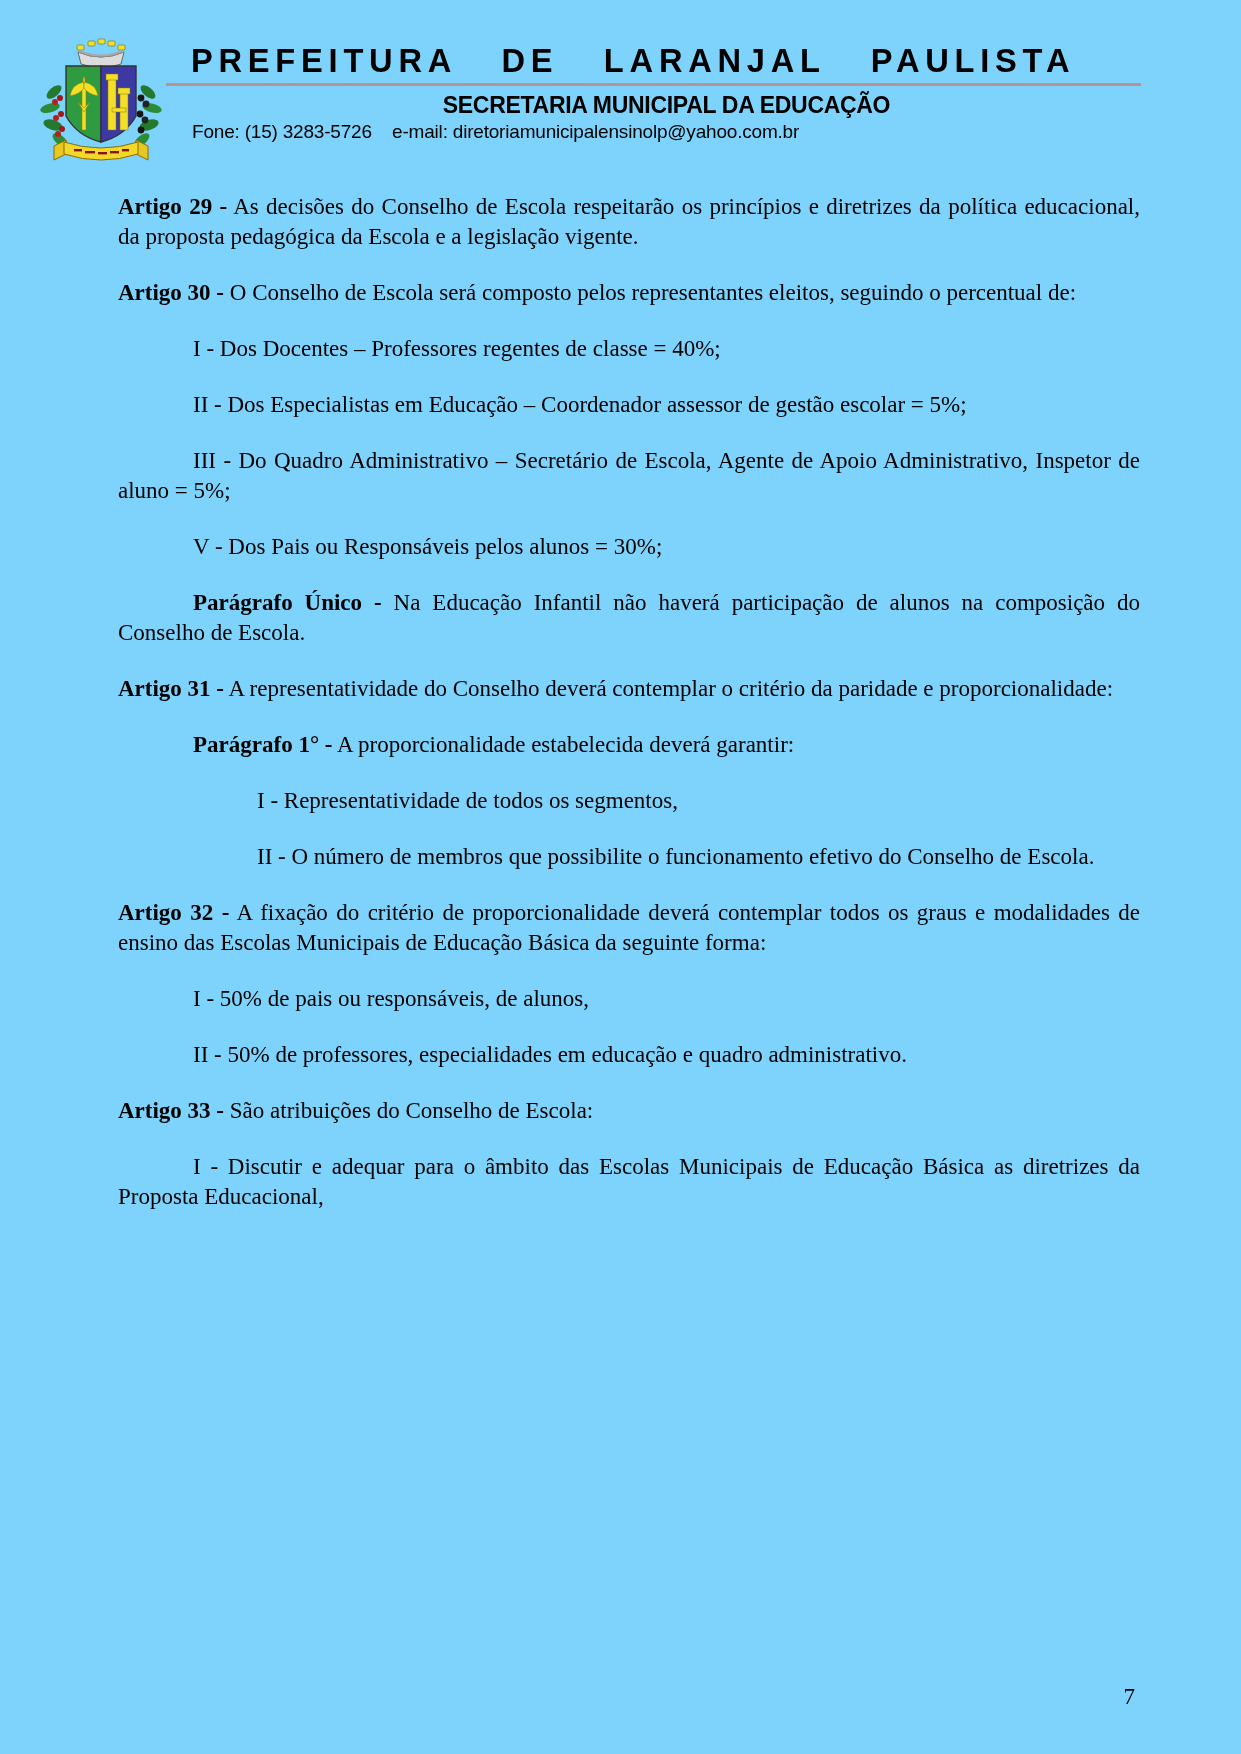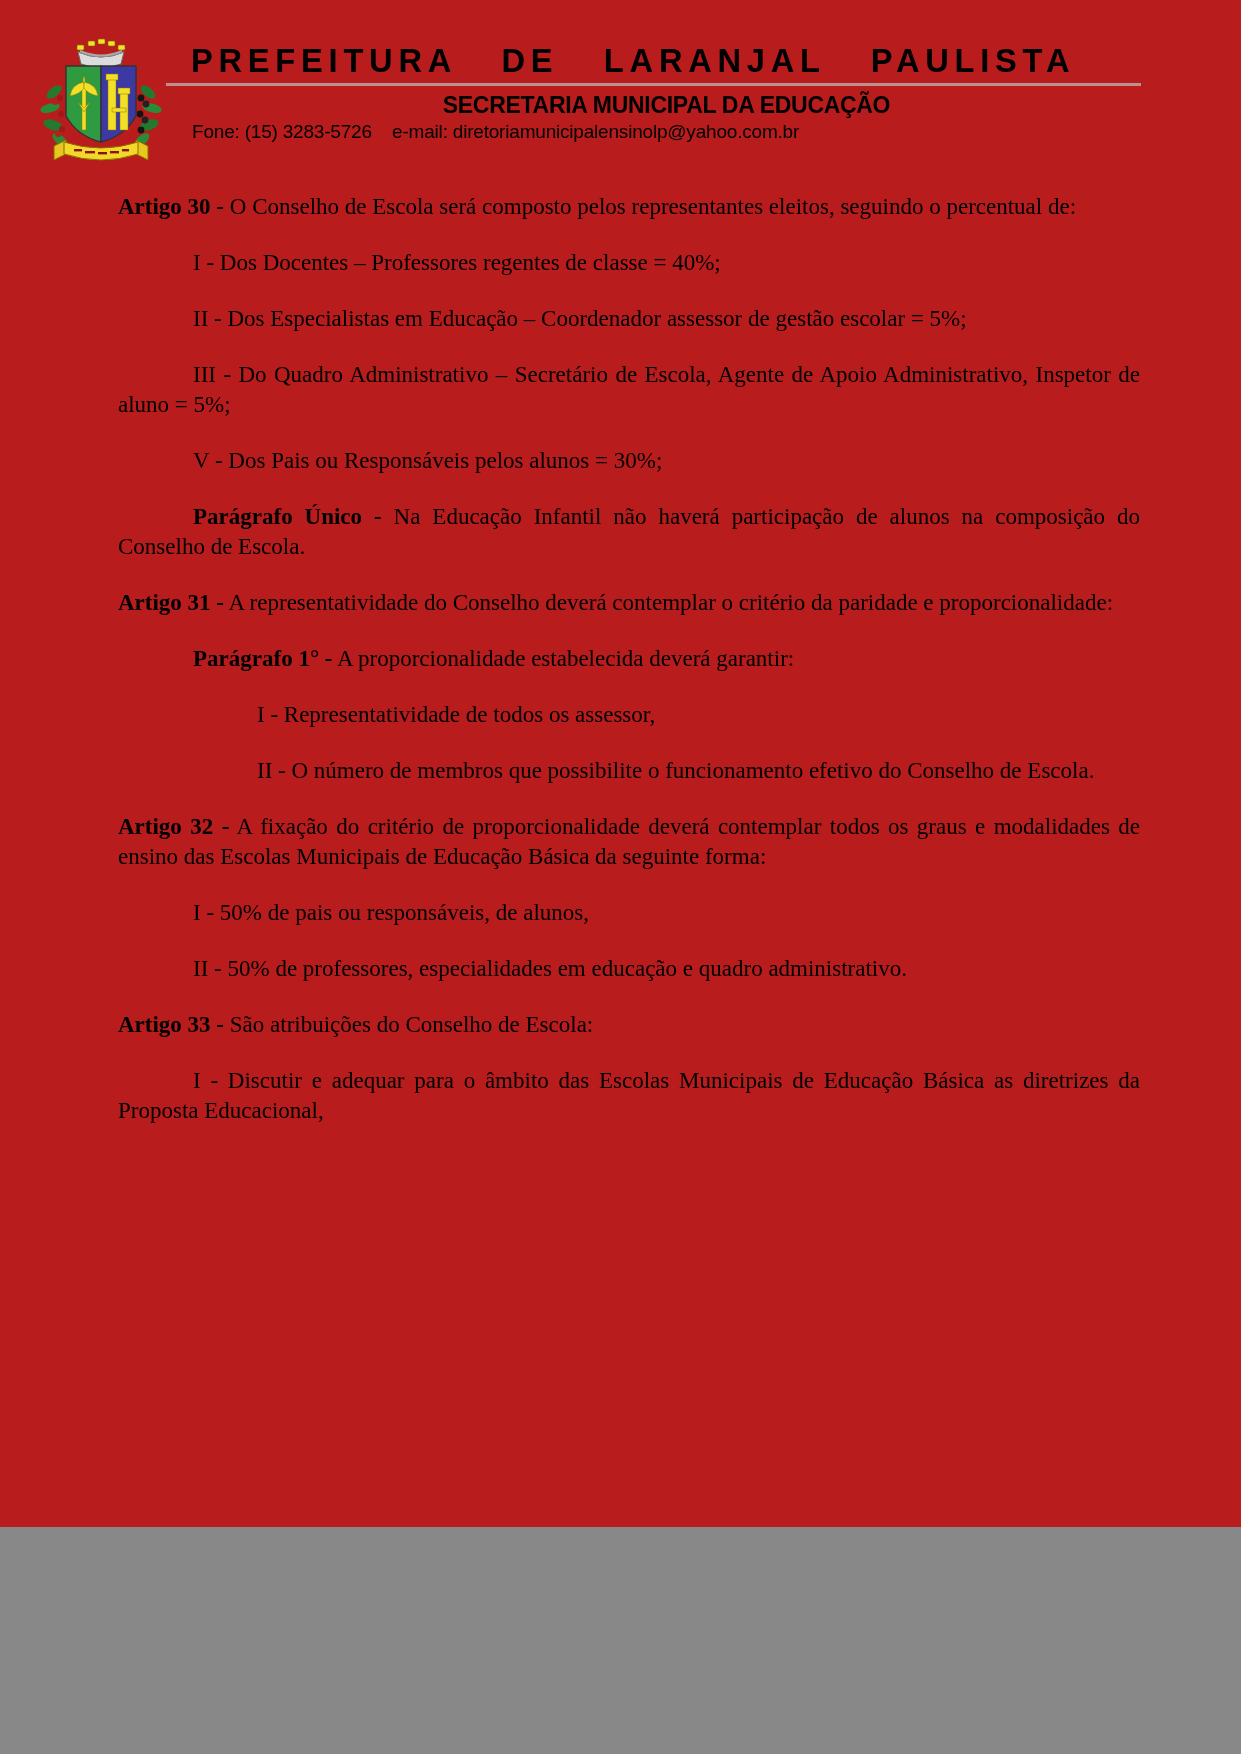--- a/index.html
+++ b/index.html
@@ -1,19 +1,19 @@
 <!DOCTYPE html>
 <html lang="pt"><head>
 <meta charset="utf-8">
 <style>
   html,body{margin:0;padding:0;background:#888;}
   .page{
     position:relative;
-    width:1241px;height:1527px;
-    background:#b91c1c;
+    width:1241px;height:1754px;
+    background:#7dd3fc;
     margin:0 auto;
     font-family:"Liberation Serif", serif;
     color:#000;
     overflow:hidden;
   }
   
   .logo{position:absolute;left:40px;top:30px;width:122px;height:142px;}
   .header-text{position:absolute;left:166px;top:42px;width:975px;}
   .org-title{
     font-family:"Liberation Sans", sans-serif;
@@ -146,29 +146,30 @@
   </svg>
 
   <div class="header-text">
     <div class="org-title">PREFEITURA DE LARANJAL PAULISTA</div>
     <div class="header-rule" style="background: rgb(188, 144, 140);"></div>
     <div class="org-subtitle">SECRETARIA MUNICIPAL DA EDUCAÇÃO</div>
     <div class="org-contact">Fone: (15) 3283-5726    e-mail: diretoriamunicipalensinolp@yahoo.com.br</div>
   </div>
 
   <div class="content">
+    <p class="j"><b>Artigo 29 -</b><span> As decisões do Conselho de Escola respeitarão os princípios e diretrizes da política educacional, da proposta pedagógica da Escola e a legislação vigente.</span></p>
     <p class="j"><b>Artigo 30 -</b><span> O Conselho de Escola será composto pelos representantes eleitos, seguindo o percentual de:</span></p>
     <p class="i1"><span>I - Dos Docentes – Professores regentes de classe = 40%;</span></p>
     <p class="i1"><span>II - Dos Especialistas em Educação – Coordenador assessor de gestão escolar = 5%;</span></p>
     <p class="i1 j"><span>III - Do Quadro Administrativo – Secretário de Escola, Agente de Apoio Administrativo, Inspetor de aluno = 5%;</span></p>
     <p class="i1"><span>V - Dos Pais ou Responsáveis pelos alunos = 30%;</span></p>
     <p class="i1 j"><b>Parágrafo Único -</b><span> Na Educação Infantil não haverá participação de alunos na composição do Conselho de Escola.</span></p>
     <p class="j"><b>Artigo 31 -</b><span> A representatividade do Conselho deverá contemplar o critério da paridade e proporcionalidade:</span></p>
     <p class="i1"><b>Parágrafo 1° -</b><span> A proporcionalidade estabelecida deverá garantir:</span></p>
-    <p class="i2"><span>I - Representatividade de todos os assessor,</span></p>
+    <p class="i2"><span>I - Representatividade de todos os segmentos,</span></p>
     <p class="i2 j"><span>II - O número de membros que possibilite o funcionamento efetivo do Conselho de Escola.</span></p>
     <p class="j"><b>Artigo 32 -</b><span> A fixação do critério de proporcionalidade deverá contemplar todos os graus e modalidades de ensino das Escolas Municipais de Educação Básica da seguinte forma:</span></p>
     <p class="i1"><span>I - 50% de pais ou responsáveis, de alunos,</span></p>
     <p class="i1"><span>II - 50% de professores, especialidades em educação e quadro administrativo.</span></p>
     <p><b>Artigo 33 -</b><span> São atribuições do Conselho de Escola:</span></p>
     <p class="i1 j"><span>I - Discutir e adequar para o âmbito das Escolas Municipais de Educação Básica as diretrizes da Proposta Educacional,</span></p>
   </div>
 
   <div class="page-number">7</div>
 </div>

